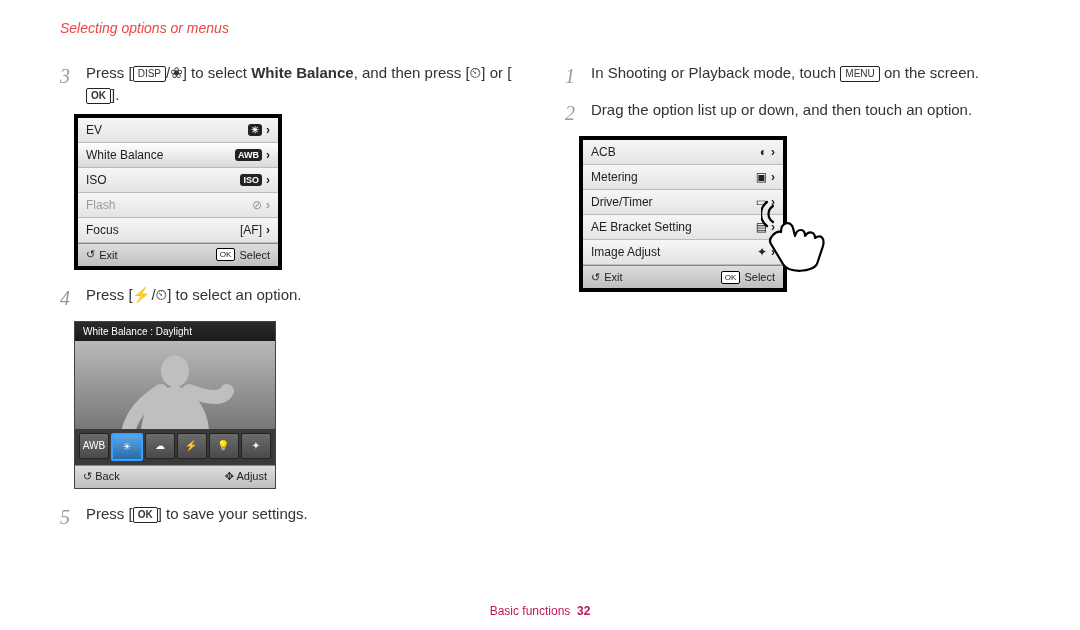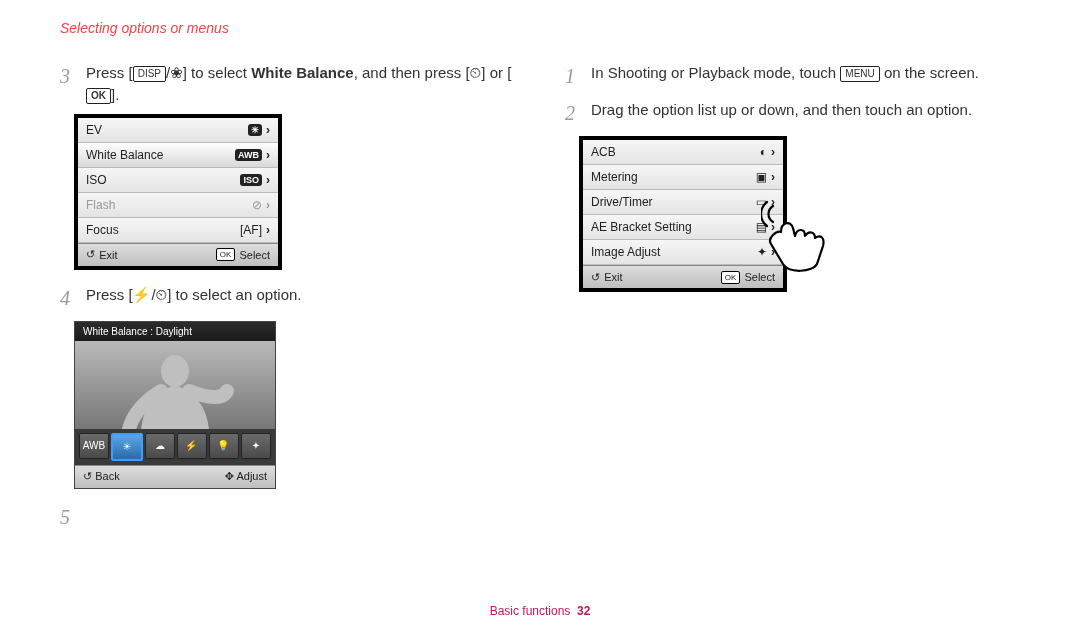--- a/index.html
+++ b/index.html
@@ -131,20 +131,23 @@
           <div class="cell">✦</div>
         </div>
         <div class="wb-bar">
           <span class="btn"><span>↺</span> <span>Back</span></span>
           <span class="btn"><span>✥</span> <span>Adjust</span></span>
         </div>
       </div>
 
       <div class="step">
         <div class="step-num">5</div>
+        <div class="step-body">
+          <span>Press [</span><span class="key" style="font-weight:700">OK</span><span>] to save your settings.</span>
+        </div>
       </div>
     </div>
 
     <div class="col">
 
       <div class="step">
         <div class="step-num">1</div>
         <div class="step-body">
           <span>In Shooting or Playback mode, touch </span><span class="key">MENU</span><span> on the screen.</span>
         </div>

